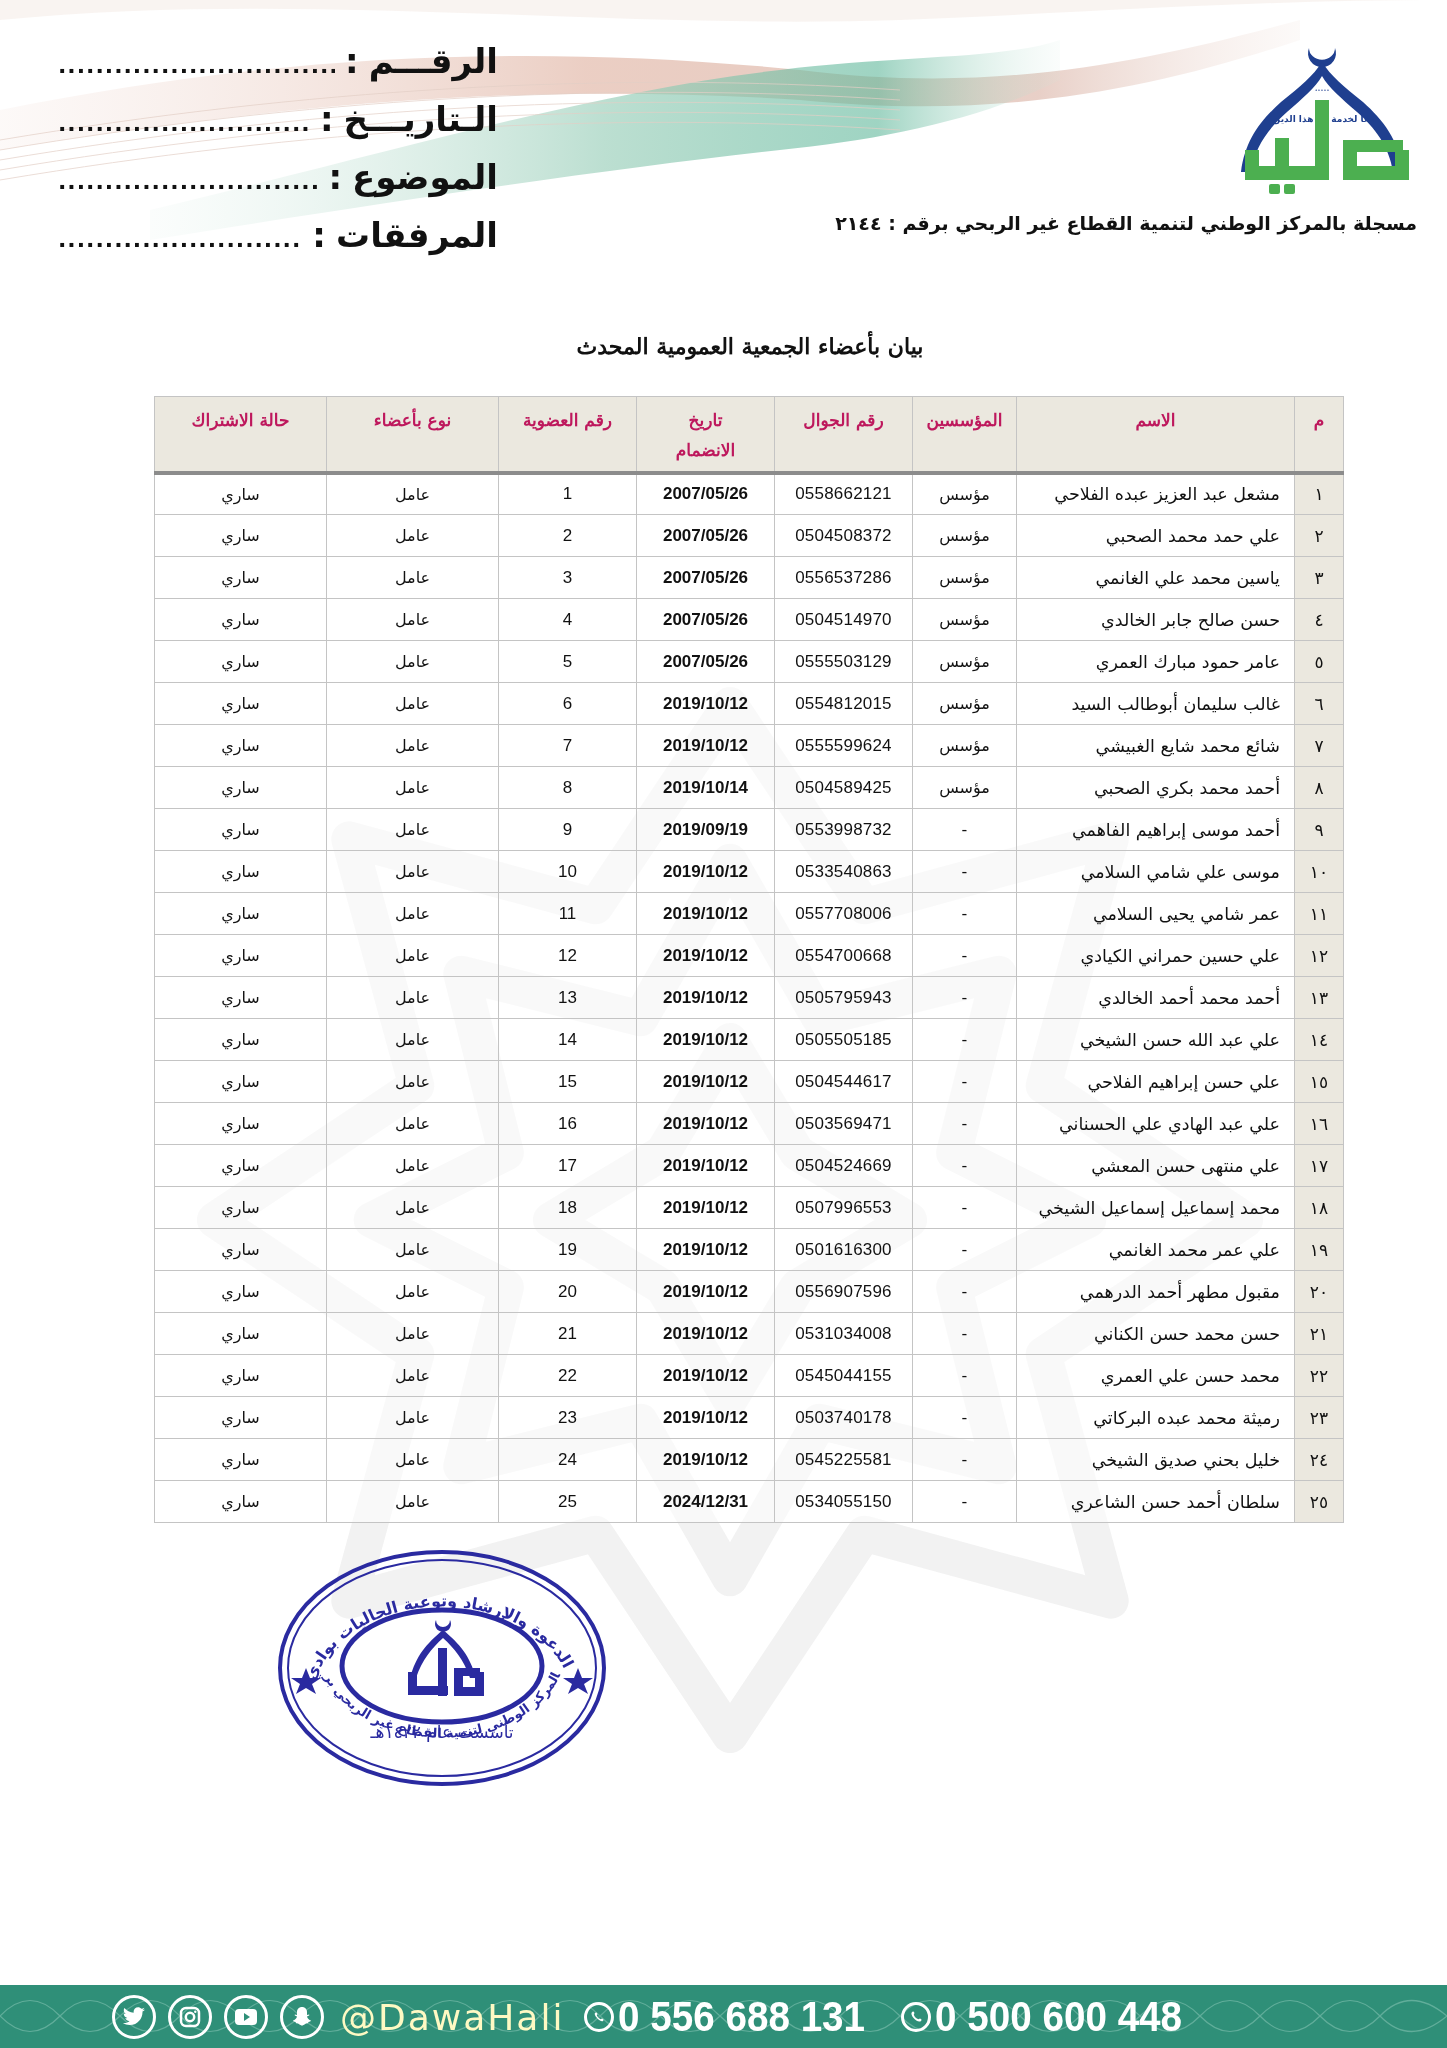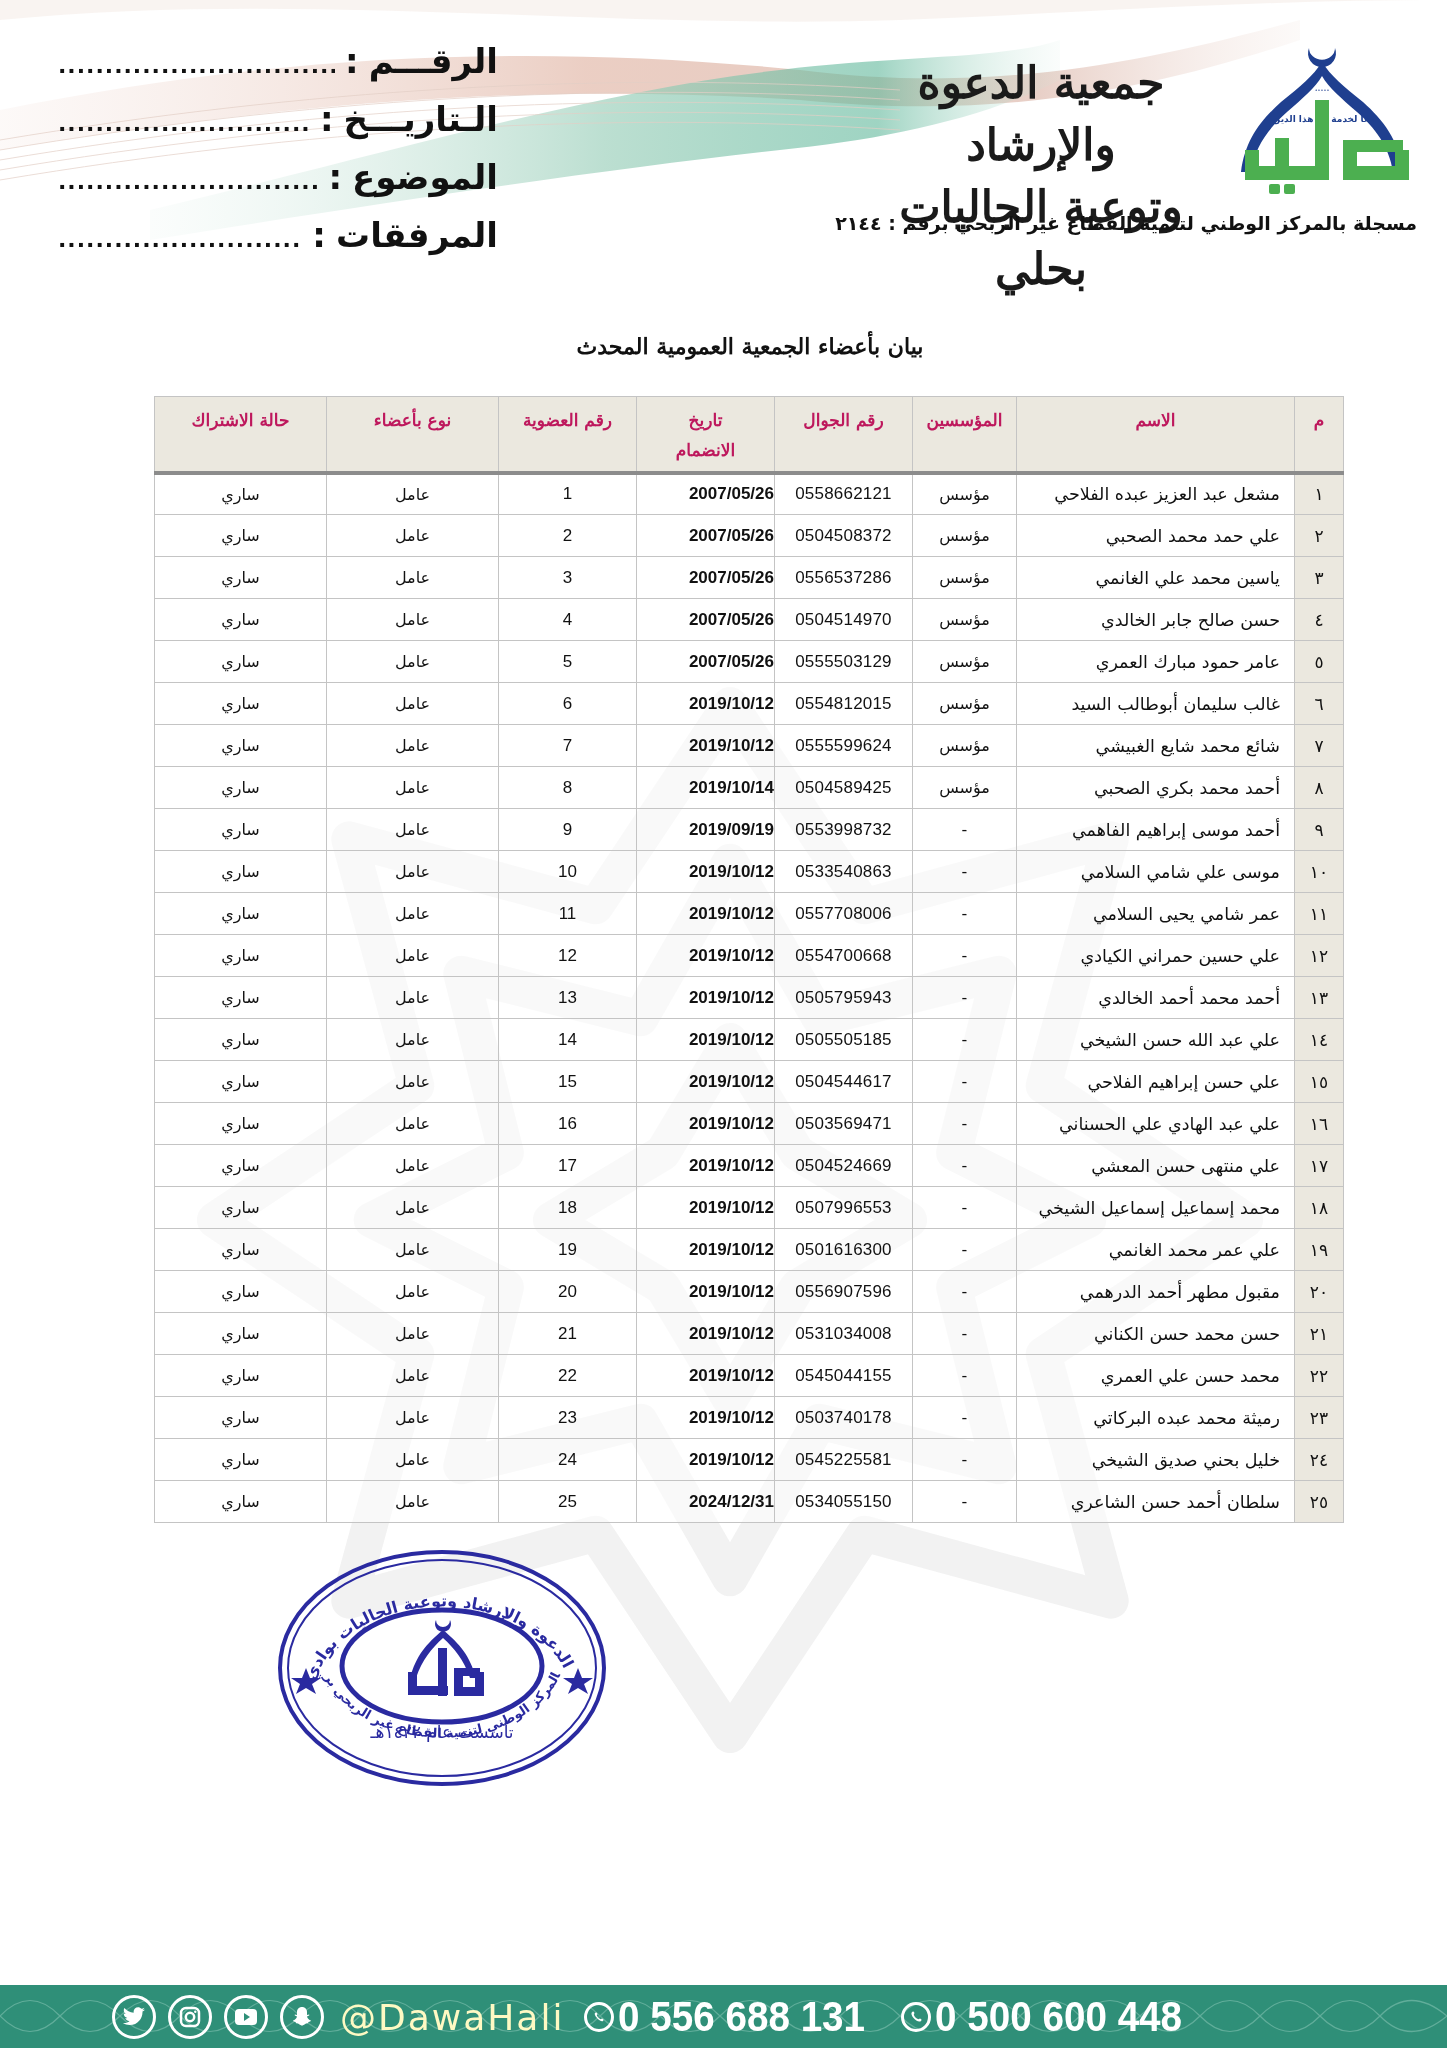--- a/index.html
+++ b/index.html
@@ -35,21 +35,21 @@
   .tbl th, .tbl td { border: 1.5px solid #c4c4c4; text-align: center; vertical-align: middle; }
   .tbl th { background: #ebe8df; height: 76px; font-family: "DejaVu Serif", serif; font-weight: bold; font-size: 17px;
             vertical-align: top; padding-top: 8px; line-height: 30px; color: #be185d; }
   .tbl thead tr { border-bottom: 4px solid #8c8c8c; }
   .tbl thead th { border-bottom: 4px solid #8c8c8c; }
   .tbl td { height: 42px; font-size: 17px; background: rgba(255,255,255,0.55); color: #111; }
   .tbl td.c-idx { background: #ebe8df; font-size: 17px; width: 49px; }
   .tbl td.c-name { text-align: right; padding-right: 14px; width: 278px; font-size: 17.5px; }
   .tbl td.c-founder { width: 104px; font-size: 16px; }
   .tbl td.c-phone { width: 138px; font-family: "Liberation Sans Narrow", "Liberation Sans", sans-serif; font-size: 17px; direction: ltr; letter-spacing: 0.2px; }
-  .tbl td.c-date { width: 138px; font-family: "Liberation Sans", sans-serif; font-weight: bold; font-size: 17px; direction: ltr; text-align: right; }
+  .tbl td.c-date { width: 138px; font-family: "Liberation Sans", sans-serif; font-weight: bold; font-size: 17px; direction: ltr; }
   .tbl td.c-mno { width: 138px; font-family: "Liberation Sans", sans-serif; font-size: 17px; }
   .tbl td.c-type { width: 172px; font-size: 16px; }
   .tbl td.c-status { width: 172px; font-size: 16px; }
 
   
   .stamp { position: absolute; left: 276px; top: 1548px; width: 332px; height: 240px; }
 
   
   .footer { position: absolute; left: 0; top: 1985px; width: 1447px; height: 63px; background: #2f8f78; overflow: hidden; }
   .footer-pattern { position: absolute; left: 0; top: 0; width: 1447px; height: 63px; opacity: 0.35; }
@@ -136,24 +136,20 @@
       <rect x="112" y="124" width="66" height="14"></rect>
       <rect x="164" y="108" width="14" height="30"></rect>
       <rect x="112" y="98" width="60" height="12"></rect>
       <rect x="14" y="108" width="14" height="30"></rect>
       <rect x="14" y="124" width="84" height="14"></rect>
       <rect x="44" y="96" width="14" height="30"></rect>
       <rect x="38" y="142" width="11" height="10" rx="2"></rect>
       <rect x="53" y="142" width="11" height="10" rx="2"></rect>
     </g>
   </svg>
-  <div class="org-name">
-    <span class="l1">جمعية الدعوة والإرشاد</span>
-    <span class="l2">وتوعية الجاليات بحلي</span>
-  </div>
   <div class="org-reg">مسجلة بالمركز الوطني لتنمية القطاع غير الربحي برقم : ٢١٤٤</div>
 </div>
 
 <div class="doc-title">بيان بأعضاء الجمعية العمومية المحدث</div>
 
 <table class="tbl">
   <thead>
     <tr>
       <th>م</th>
       <th>الاسم</th>

